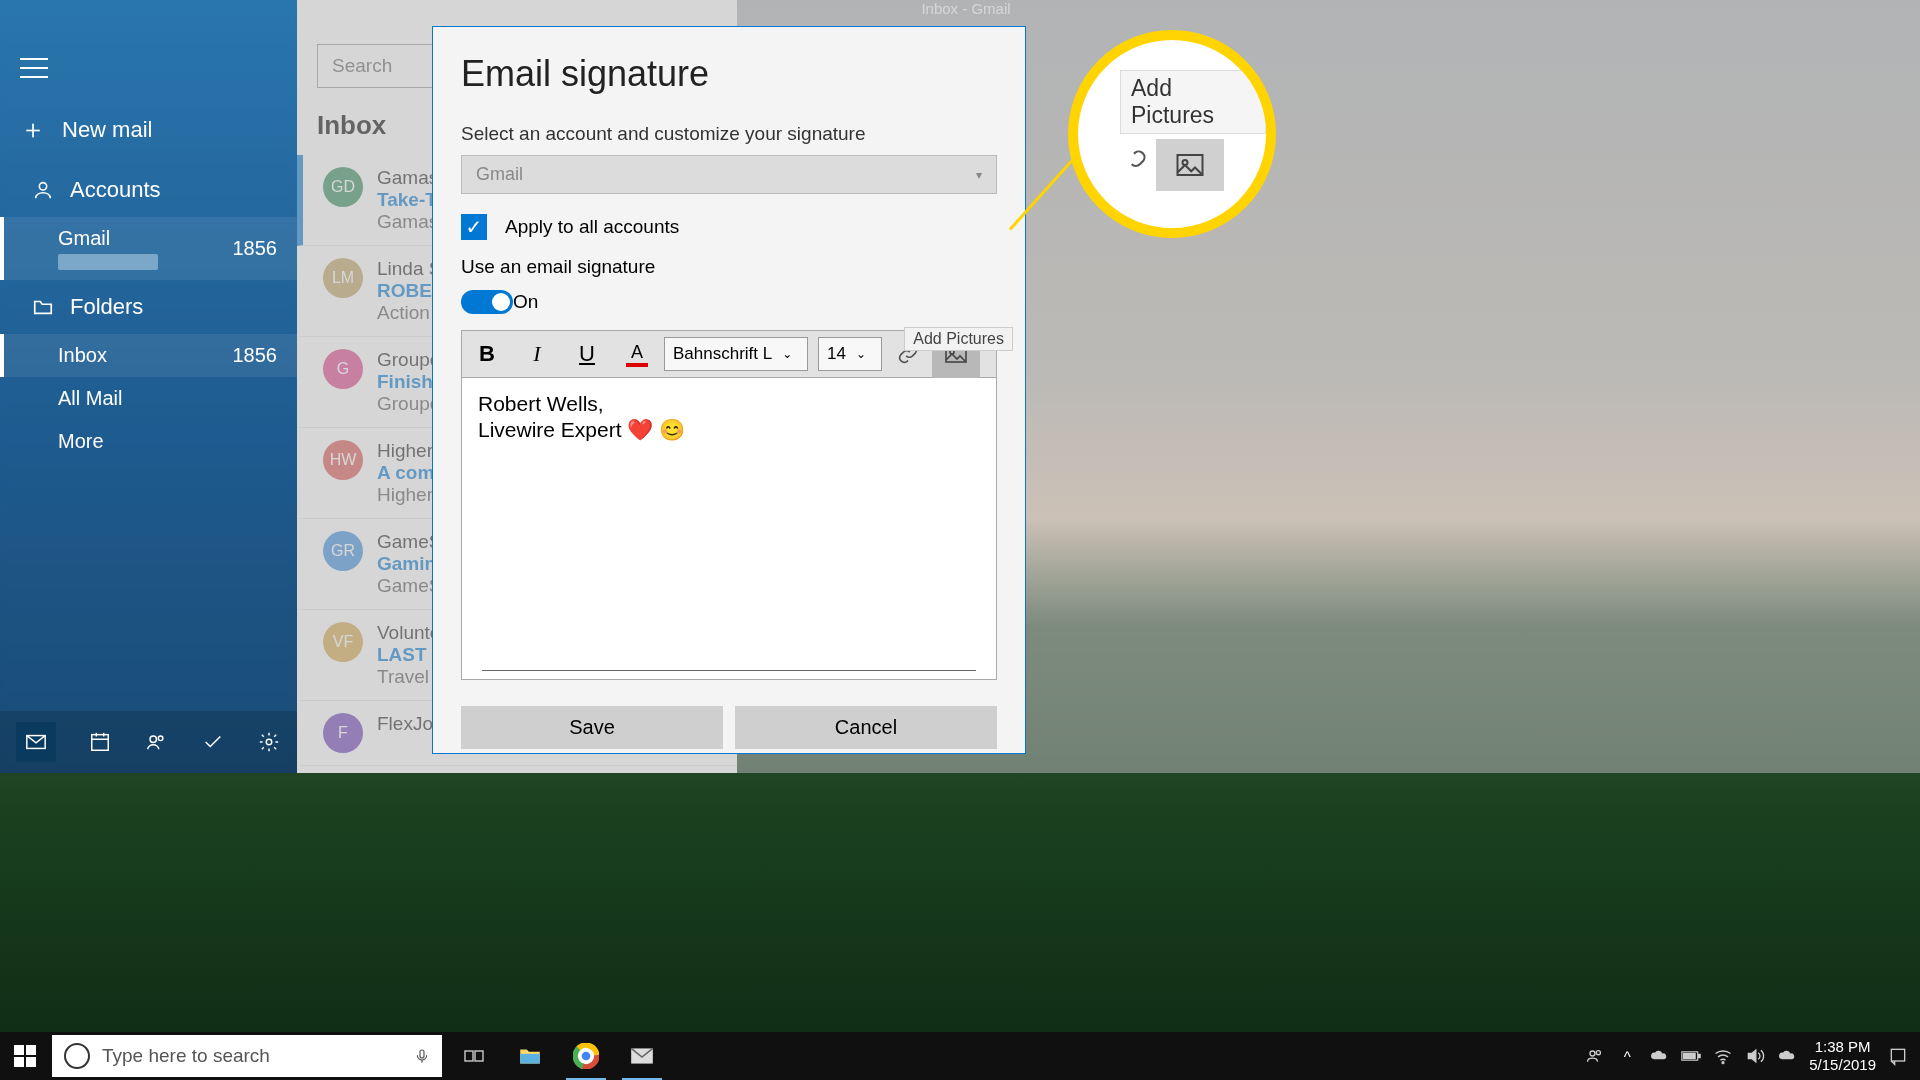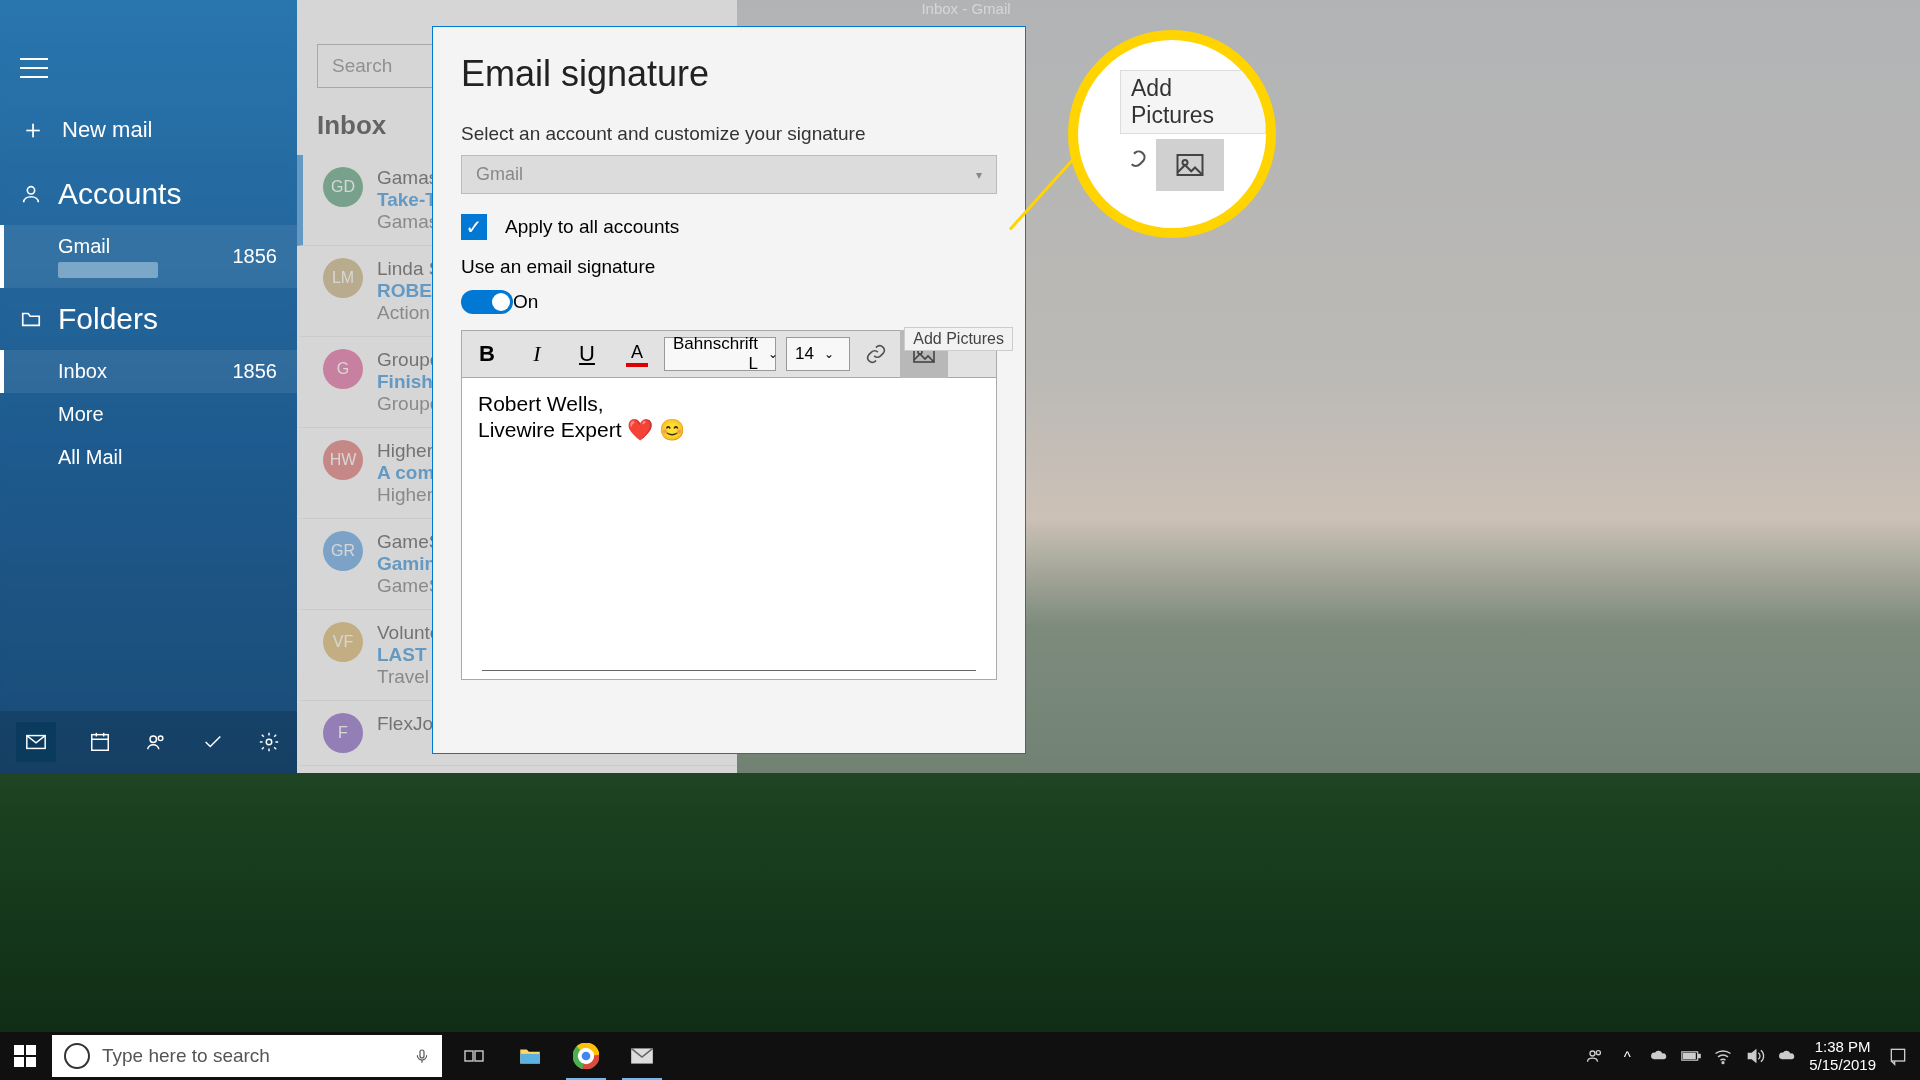--- a/index.html
+++ b/index.html
@@ -15,21 +15,21 @@
 .titlebar-btn { width: 58px; height: 38px; display: flex; align-items: center; justify-content: center; color: #222; }
 .titlebar-btn svg { width: 14px; height: 14px; stroke: currentColor; stroke-width: 1.2; fill: none; }
 
 
 .sidebar { position: absolute; top: 0; left: 0; width: 297px; height: 773px; background: linear-gradient(180deg, #2d7db8 0%, #1e5a8e 60%, #1a4870 100%); color: #fff; z-index: 4; padding-top: 48px; }
 .sidebar::before { content: ""; position: absolute; inset: 0; background: rgba(30,90,140,0.2); backdrop-filter: blur(3px); }
 .sidebar > * { position: relative; }
 .hamburger { margin: 10px 0 18px 20px; width: 28px; height: 20px; display: flex; flex-direction: column; justify-content: space-between; }
 .hamburger span { height: 2px; background: #fff; width: 100%; }
 .new-mail { display: flex; align-items: center; gap: 16px; padding: 16px 20px; font-size: 22px; }
-.nav-item { display: flex; align-items: center; gap: 16px; padding: 14px 20px; font-size: 30px; }
+.nav-item { display: flex; align-items: center; gap: 16px; padding: 14px 32px; font-size: 22px; }
 .nav-sub { display: flex; align-items: center; justify-content: space-between; padding: 10px 20px 10px 54px; font-size: 20px; border-left: 4px solid transparent; }
 .nav-sub.accent { border-left-color: #fff; background: rgba(255,255,255,0.08); }
 .nav-sub .blur { background: #7ba8c8; height: 16px; width: 100px; border-radius: 2px; margin-top: 4px; }
 .sidebar-bottom { position: absolute; bottom: 0; left: 0; right: 0; height: 62px; display: flex; justify-content: space-around; align-items: center; background: rgba(0,0,0,0.15); }
 .sb-icon { width: 24px; height: 24px; display: flex; align-items: center; justify-content: center; color: #fff; }
 .sb-icon.active { background: #0a3a5e; padding: 8px; box-sizing: content-box; }
 .plus { font-size: 26px; font-weight: 200; }
 
 
 .maillist { position: absolute; top: 0; left: 297px; width: 440px; height: 773px; background: #fff; z-index: 3; }
@@ -58,21 +58,21 @@
 .toggle { width: 52px; height: 24px; background: #0078d4; border-radius: 12px; position: relative; }
 .toggle::after { content: ""; position: absolute; right: 3px; top: 3px; width: 18px; height: 18px; background: #fff; border-radius: 50%; }
 .toolbar { display: flex; align-items: center; background: #e2e2e2; border: 1px solid #aaa; height: 48px; }
 .tb-btn { width: 50px; height: 48px; display: flex; align-items: center; justify-content: center; font-size: 22px; }
 .tb-btn.bold { font-weight: 700; }
 .tb-btn.italic { font-style: italic; font-family: serif; }
 .tb-btn.under { text-decoration: underline; }
 .tb-btn.color { flex-direction: column; font-size: 18px; gap: 0; }
 .tb-btn.color .underline-bar { width: 22px; height: 4px; background: #d00; }
 .tb-select { background: #f8f8f8; border: 1px solid #999; padding: 4px 8px; font-size: 17px; height: 34px; margin: 0 2px; display: flex; align-items: center; gap: 10px; }
-.tb-select.font { width: 112px; text-align: right; }
+.tb-select.font { width: 144px; }
 .tb-select.size { width: 64px; margin-left: 8px; }
 .tb-icon-btn { width: 48px; height: 48px; display: flex; align-items: center; justify-content: center; }
 .tb-icon-btn.active { background: #b8b8b8; }
 .editor { border: 1px solid #aaa; border-top: none; height: 302px; padding: 14px 16px; font-size: 21px; background: #fff; position: relative; }
 .editor-line { margin-bottom: 2px; }
 .editor .hr { position: absolute; bottom: 8px; left: 20px; right: 20px; height: 1px; background: #666; }
 .dlg-buttons { display: flex; gap: 12px; margin-top: 26px; }
 .dlg-btn { flex: 1; background: #cfcfcf; padding: 10px; font-size: 20px; text-align: center; }
 .tooltip { position: absolute; top: 300px; right: 12px; background: #f2f2f2; border: 1px solid #ccc; padding: 2px 8px; font-size: 16px; color: #444; z-index: 9; }
 
@@ -156,24 +156,24 @@
     <svg width="22" height="22" viewBox="0 0 24 24" fill="none" stroke="#fff" stroke-width="1.8">
         <path d="M3 6h6l2 3h10v10H3z"></path>
       </svg>
     <span>Folders</span>
   </div>
   <div class="nav-sub accent">
     <span>Inbox</span>
     <span>1856</span>
   </div>
   <div class="nav-sub">
+      <span>All Mail</span>
+    </div>
+  <div class="nav-sub">
       <span>More</span>
-    </div>
-  <div class="nav-sub">
-      <span>All Mail</span>
     </div>
 
   <div class="sidebar-bottom">
     <div class="sb-icon active">
         <svg width="22" height="22" viewBox="0 0 24 24" fill="none" stroke="#fff" stroke-width="1.6">
           <rect x="2" y="5" width="20" height="14"></rect>
           <path d="M2 5l10 8 10-8"></path>
         </svg>
       </div>
     <div class="sb-icon">
@@ -319,20 +319,24 @@
         </svg>
     </div>
   </div>
 
   <div class="editor">
     <div class="editor-line">Robert Wells,</div>
     <div class="editor-line">Livewire Expert ❤️ 😊</div>
     <div class="hr"></div>
   </div>
 
+  <div class="dlg-buttons">
+    <div class="dlg-btn">Save</div>
+    <div class="dlg-btn">Cancel</div>
+  </div>
 </div>
 
 <div class="callout-line"></div>
 <div class="callout">
   <div class="callout-edge"></div>
   <div class="callout-tip" style="top:30px; left:42px;">Add Pictures</div>
   <div style="height:56px"></div>
   <div style="display:flex; align-items:center; gap:8px;">
     <svg width="28" height="28" viewBox="0 0 24 24" fill="none" stroke="#555" stroke-width="1.8">
         <path d="M10 14a5 5 0 0 0 7 0l3-3a5 5 0 0 0-7-7l-1 1"></path>

